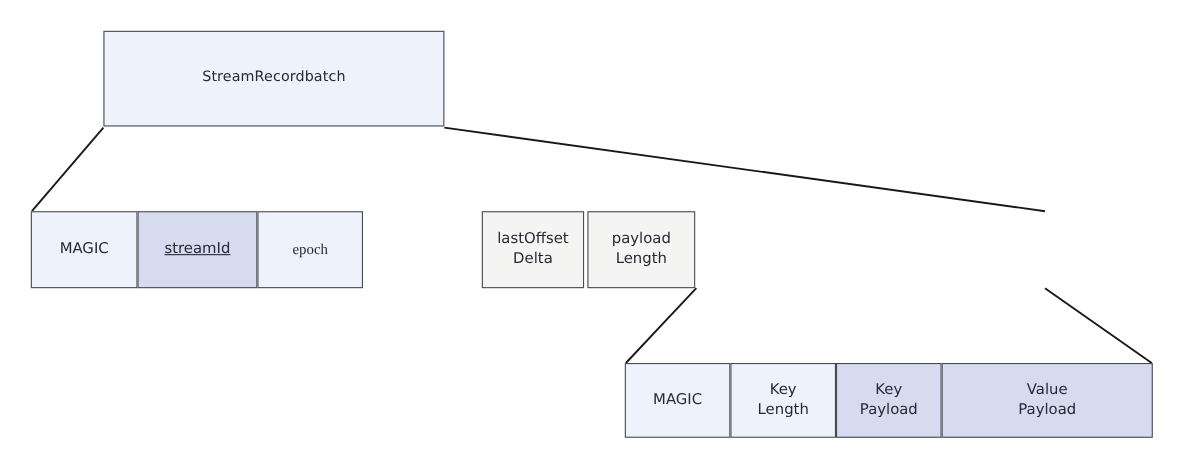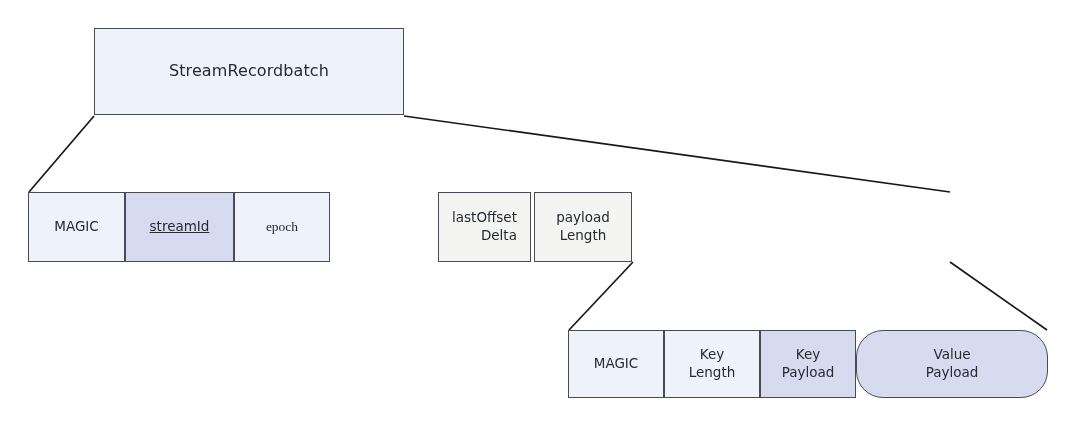--- a/index.html
+++ b/index.html
@@ -45,21 +45,21 @@
   .box span {
     display: block;
     padding: 0 4px;
   }
   
   #top-box {
     left: 94px;
     top: 28px;
     width: 310px;
     height: 87px;
-    font-size: 16px;
+    font-size: 13px;
   }
   
   #row-mid {
     position: absolute;
     left: 28px;
     top: 192px;
     width: 923px;
     height: 70px;
   }
   
@@ -101,29 +101,29 @@
   </svg>
 
   <div class="box" id="top-box" style="background: rgb(238, 242, 251); border-color: rgb(74, 74, 85);">
     <span>StreamRecordbatch</span>
   </div>
 
   <div id="row-mid">
       <div class="strip-cell" style="left: 0px; width: 97px; background: rgb(238, 242, 251);"><span style="white-space: pre-line;">MAGIC</span></div>
       <div class="strip-cell" style="left: 97px; width: 109px; background: rgb(214, 219, 240);"><span style="white-space: pre-line; text-decoration: underline;">streamId</span></div>
       <div class="strip-cell" style="left: 206px; width: 96px; background: rgb(238, 242, 251);"><span style="white-space: pre-line; font-family: Liberation Serif, serif;">epoch</span></div>
-      <div class="strip-cell" style="left: 410px; width: 93px; background: rgb(244, 244, 242); text-align: right;"><span style="white-space: pre-line;">lastOffset
+      <div class="strip-cell" style="left: 410px; width: 93px; background: rgb(244, 244, 242);"><span style="white-space: pre-line;">lastOffset
 Delta</span></div>
       <div class="strip-cell" style="left: 506px; width: 98px; background: rgb(244, 244, 242);"><span style="white-space: pre-line;">payload
 Length</span></div>
     </div>
 
   <div id="row-bot">
       <div class="strip-cell" style="left: 0px; width: 96px; background: rgb(238, 242, 251);"><span style="white-space: pre-line;">MAGIC</span></div>
       <div class="strip-cell" style="left: 96px; width: 96px; background: rgb(238, 242, 251);"><span style="white-space: pre-line;">Key
 Length</span></div>
       <div class="strip-cell" style="left: 192px; width: 96px; background: rgb(214, 219, 240);"><span style="white-space: pre-line;">Key
 Payload</span></div>
-      <div class="strip-cell" style="left: 288px; width: 192px; background: rgb(214, 219, 240); border-radius: 27px;"><span style="white-space: pre-line;">Value
+      <div class="strip-cell" style="left: 288px; width: 192px; background: rgb(214, 219, 240);"><span style="white-space: pre-line;">Value
 Payload</span></div>
     </div>
 
 </div>
 
 </body></html>

